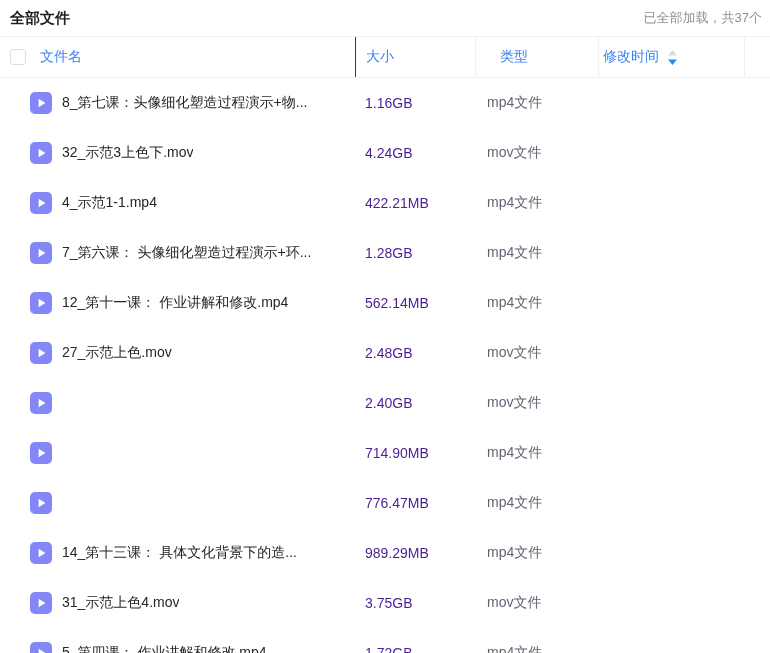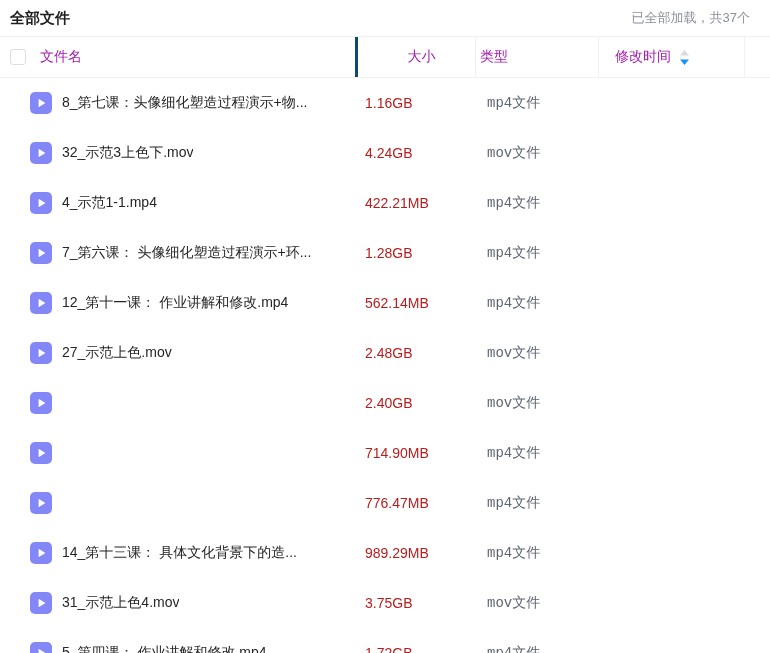--- a/index.html
+++ b/index.html
@@ -5,57 +5,57 @@
   * { margin: 0; padding: 0; box-sizing: border-box; }
   html, body { background: #fff; }
   body {
     width: 770px; height: 653px; overflow: hidden;
     font-family: "Liberation Sans", "DejaVu Sans", sans-serif;
     color: #262626;
   }
   
   .topbar {
     height: 36px; display: flex; align-items: center;
-    padding: 0 20px 0 10px;
+    padding: 0 8px 0 10px;
   }
   .page-title { font-size: 15px; font-weight: bold; color: #1f1f1f; }
   .load-status { margin-left: auto; font-size: 13px; color: #8c9099; }
 
   
   .thead {
     height: 42px; display: flex; align-items: stretch;
     border-top: 1px solid #f0f0f0; border-bottom: 1px solid #f0f0f0;
-    font-size: 14px; color: #a21caf;
+    font-size: 14px; color: #3b82f6;
   }
   .th { display: flex; align-items: center; }
   .th-name  { width: 355px; }
-  .th-size  { width: 120px; border-left: 3px solid #0c4a6e; padding-left: 10px; justify-content: center; }
-  .th-type  { width: 123px; border-left: 1px solid #f0f0f0; padding-left: 4px; }
-  .th-time  { width: 146px; border-left: 1px solid #f0f0f0; padding-left: 16px; }
+  .th-size  { width: 120px; border-left: 1px solid #0c4a6e; padding-left: 10px; }
+  .th-type  { width: 123px; border-left: 1px solid #f0f0f0; padding-left: 24px; }
+  .th-time  { width: 146px; border-left: 1px solid #f0f0f0; padding-left: 4px; }
   .th-extra { flex: 1; border-left: 1px solid #f0f0f0; }
   .checkbox {
     width: 16px; height: 16px; margin-left: 10px;
     border: 1px solid #dcdee2; border-radius: 3px; background: #fff;
     cursor: pointer; flex: none;
   }
   .th-name-label { margin-left: 14px; }
   .sort-icon { margin-left: 8px; display: inline-flex; }
 
   
   .row { height: 50px; display: flex; align-items: center; cursor: default; }
   .cell-name {
     width: 355px; display: flex; align-items: center; min-width: 0;
   }
   .file-icon { margin-left: 30px; width: 22px; height: 22px; flex: none; display: inline-flex; }
   .file-name {
     margin-left: 10px; font-size: 14px; color: #262626;
     white-space: nowrap; overflow: hidden; max-width: 290px;
   }
-  .cell-size { width: 120px; padding-left: 10px; font-size: 14px; color: #b91c1c; }
-  .cell-type { width: 123px; padding-left: 12px; font-size: 14px; color: #5f6672; font-family: Liberation Mono, monospace; }
+  .cell-size { width: 120px; padding-left: 10px; font-size: 14px; color: #4c1d95; }
+  .cell-type { width: 123px; padding-left: 12px; font-size: 14px; color: #5f6672; }
   .cell-time { width: 146px; padding-left: 12px; font-size: 14px; color: #5f6672; }
 </style>
 </head>
 <body>
 
 <div class="topbar">
   <span class="page-title">全部文件</span>
   <span class="load-status">已全部加载，共37个</span>
 </div>
 

